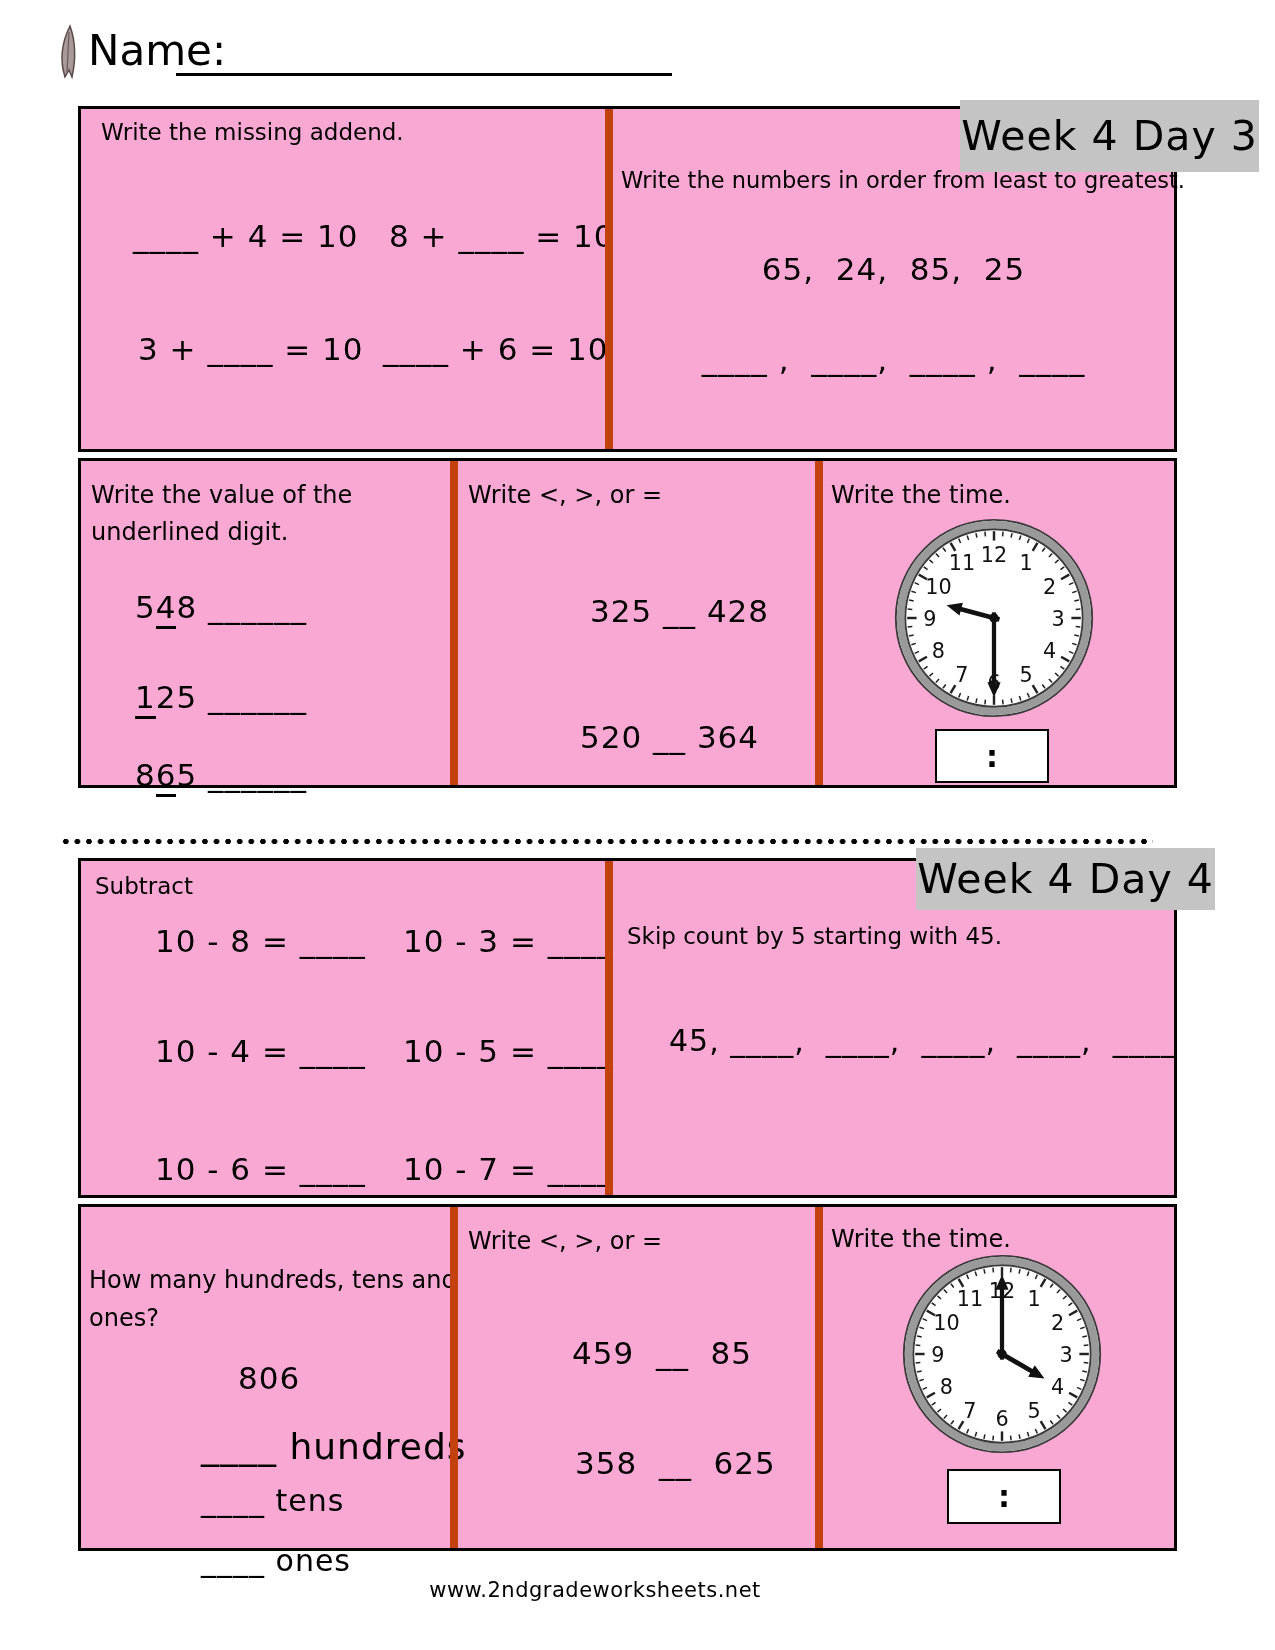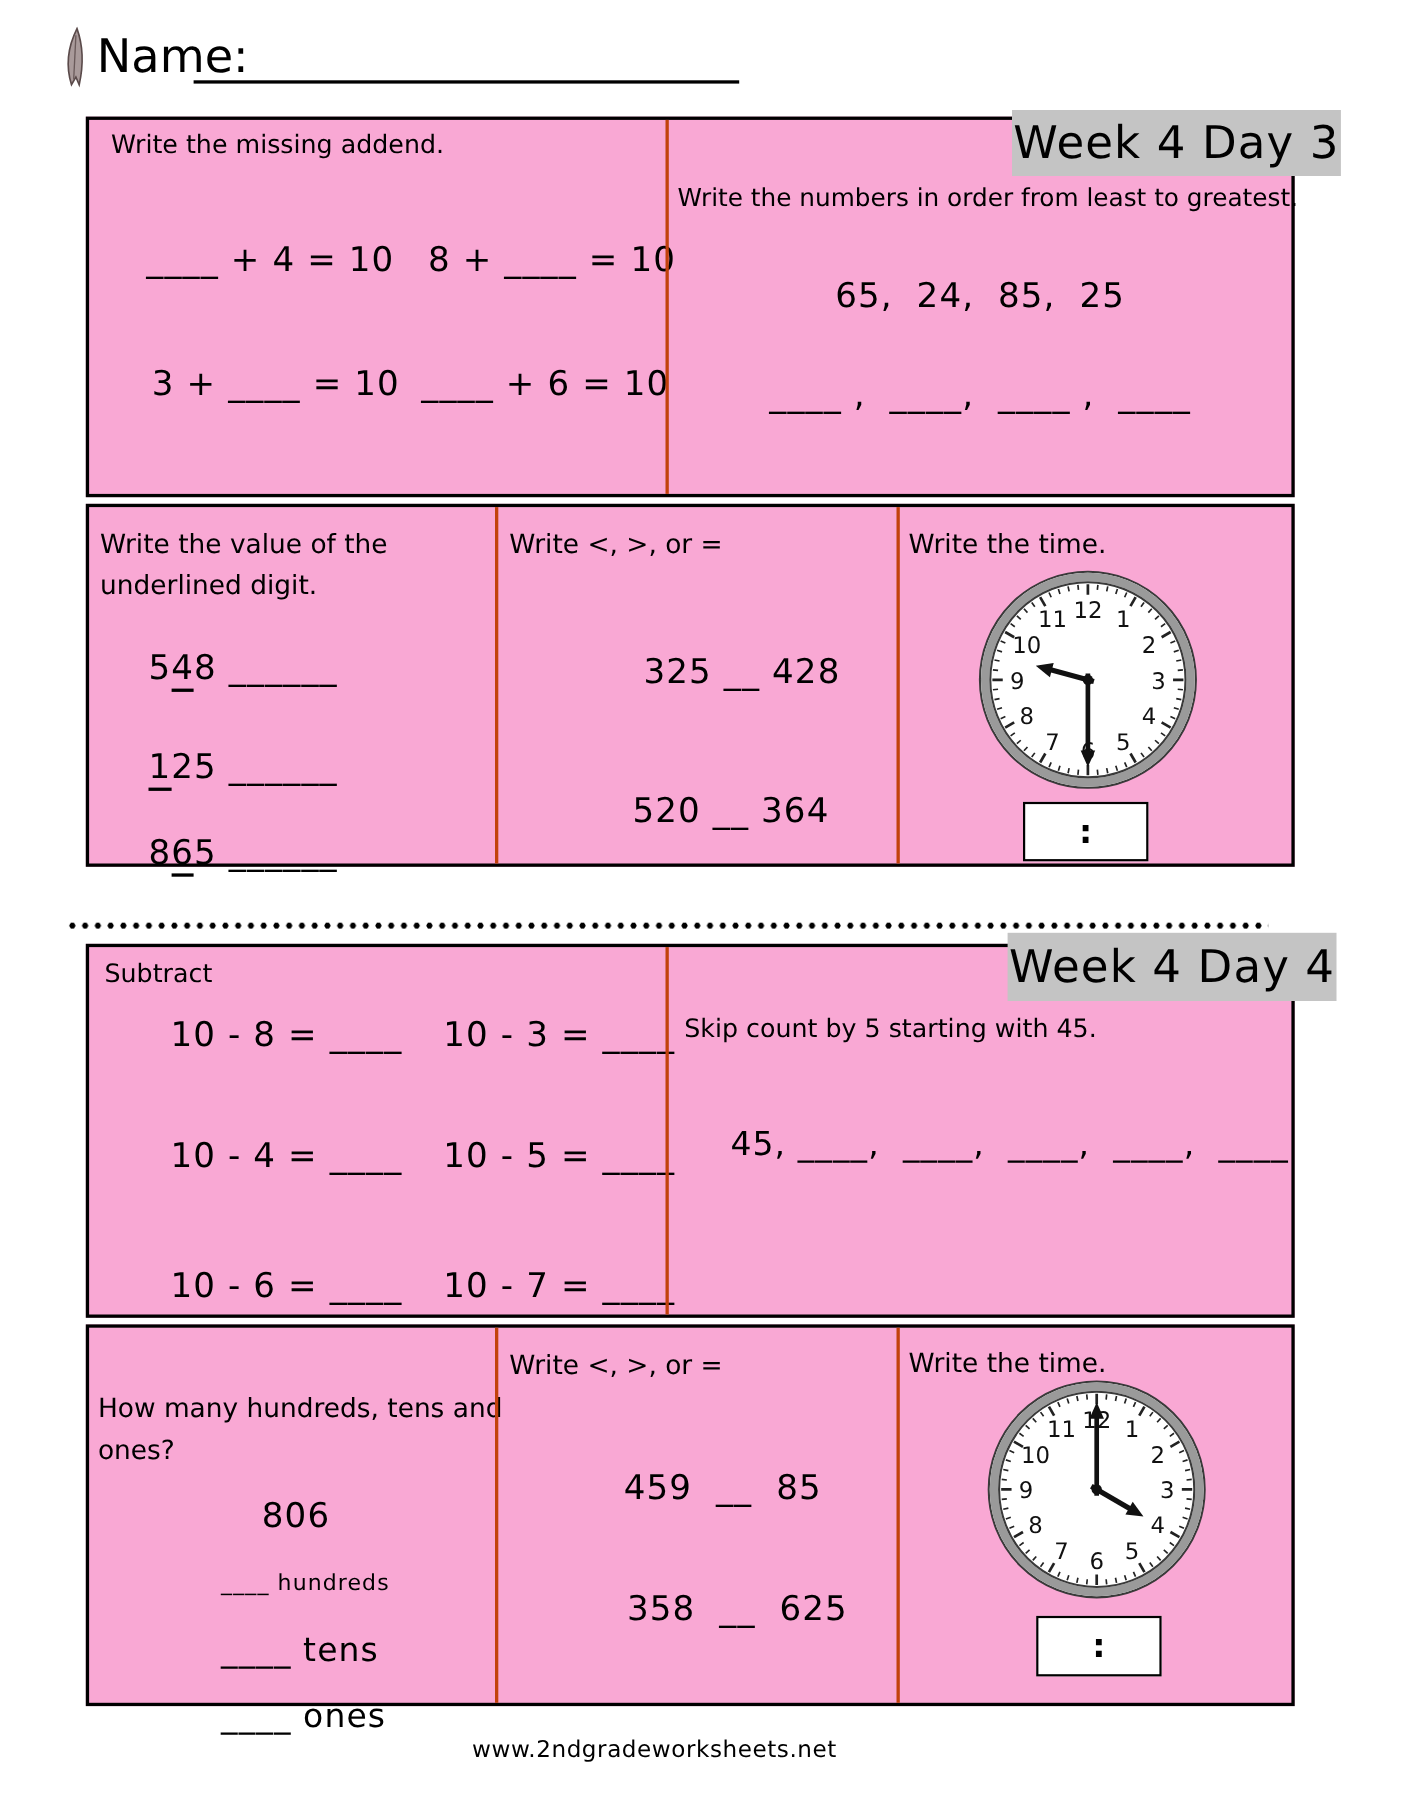--- a/index.html
+++ b/index.html
@@ -8,21 +8,21 @@
     position: relative;
     width: 1275px; height: 1650px;
     background: #ffffff;
     color: #000;
     font-family: "DejaVu Sans", sans-serif;
     overflow: hidden;
   }
   .sec { position:absolute; display:flex; border:3px solid #000; background:#f9a8d4; }
   .cell { position:relative; flex:0 0 auto; height:100%; }
   .cell.grow { flex:1 1 auto; }
-  .cell + .cell { border-left:3px solid #c2410c; }
+  .cell + .cell { border-left:8px solid #c2410c; }
   .instr { position:absolute; font-size:23px; white-space:pre; }
   .instr.sm { font-size:22.5px; }
   .prob { position:absolute; font-size:31px; white-space:pre; letter-spacing:1px; }
   .centered { left:0; width:100%; text-align:center; }
   .hdr {
     position:absolute; z-index:6; background:#c4c4c4;
     display:flex; align-items:center; justify-content:center;
     font-size:41px; letter-spacing:1px;
   }
   .timebox {
@@ -47,21 +47,21 @@
 </head>
 <body>
 
 <svg id="quill" width="30" height="58" viewBox="0 0 30 58">
   <path d="M15 2 C8 16 4 34 10 53 L14 46 L17 53 C21 35 20 16 15 2 Z" fill="#a99a9a" stroke="#5a4a4a" stroke-width="1.5"></path>
   <path d="M14 8 L12 48" stroke="#6a5a5a" stroke-width="1.2" fill="none"></path>
 </svg>
 <div id="name-label">Name:</div>
 <div id="name-line"></div>
 
-<div class="hdr" style="left:920px; top:100px; width:299px; height:60px;">
+<div class="hdr" style="left:960px; top:100px; width:299px; height:72px;">
   <span>Week 4 Day 3</span>
 </div>
 
 <div class="sec" style="left:78px; top:106px; width:1099px; height:346px;">
   <div class="cell" style="width:524px;">
     <div class="instr" style="left:20px; top:10px;">Write the missing addend.</div>
     <div class="prob" style="left:52px; top:109px;text-align:center;">____ + 4 = 10</div>
     <div class="prob" style="left:308px; top:109px;">8 + ____ = 10</div>
     <div class="prob" style="left:57px; top:222px;">3 + ____ = 10</div>
     <div class="prob" style="left:302px; top:222px;">____ + 6 = 10</div>
@@ -198,21 +198,21 @@
   <div class="cell grow">
     <div class="instr" style="left:14px; top:62px;">Skip count by 5 starting with 45.</div>
     <div class="prob" style="left:56px; top:162px; font-size:30px;">45, ____,  ____,  ____,  ____,  ____</div>
   </div>
 </div>
 
 <div class="sec" style="left:78px; top:1204px; width:1099px; height:347px;">
   <div class="cell" style="width:369px;margin-top:40px;">
     <div class="instr" style="left:8px; top:14px; font-size:24px; line-height:38px;"><span>How many hundreds, tens and</span><br><span>ones?</span></div>
     <div class="prob" style="left:157px; top:113px;">806</div>
-    <div class="prob" style="left:120px; top:179px; font-size:20px;">____ hundreds</div>
+    <div class="prob" style="left:120px; top:179px; font-size:36px;">____ hundreds</div>
     <div class="prob" style="left:120px; top:236px; font-size:30px;">____ tens</div>
     <div class="prob" style="left:120px; top:296px; font-size:30px;">____ ones</div>
   </div>
   <div class="cell" style="width:365px;">
     <div class="instr" style="left:10px; top:20px; font-size:24px;">Write &lt;, &gt;, or =</div>
     <div class="prob" style="left:114px; top:128px;">459  __  85</div>
     <div class="prob" style="left:117px; top:238px;">358  __  625</div>
   </div>
   <div class="cell grow">
     <div class="instr" style="left:8px; top:18px; font-size:24px;">Write the time.</div>

